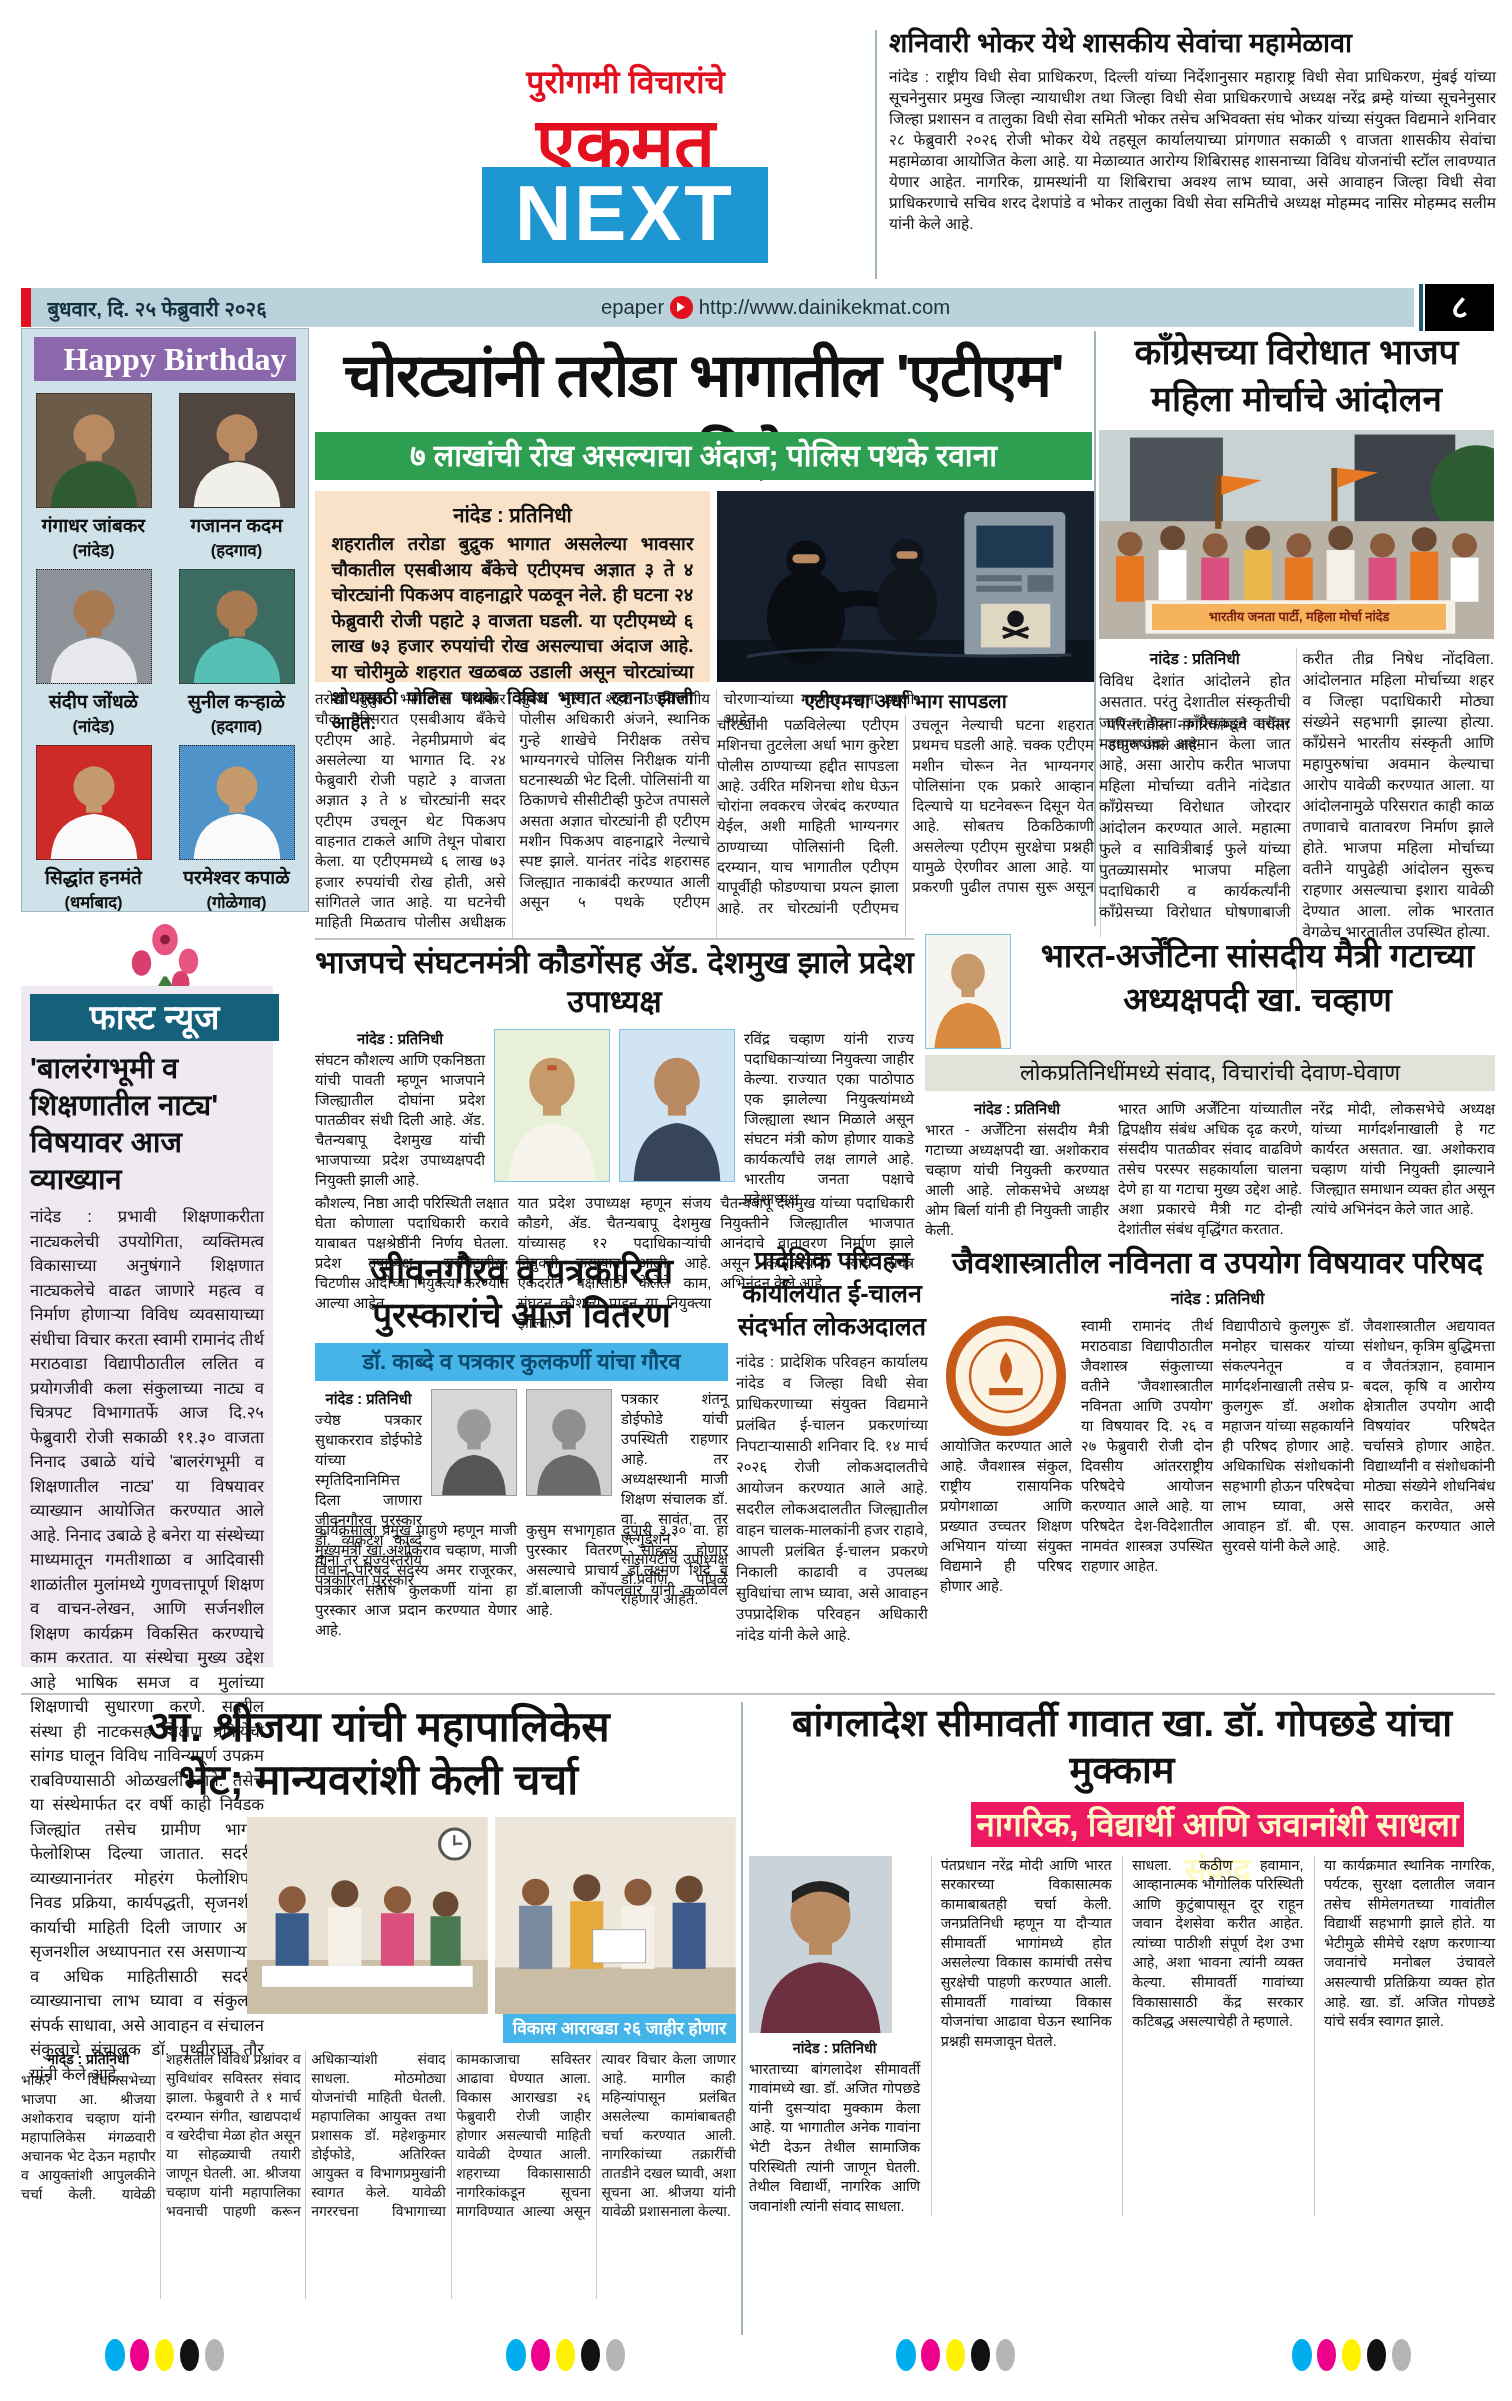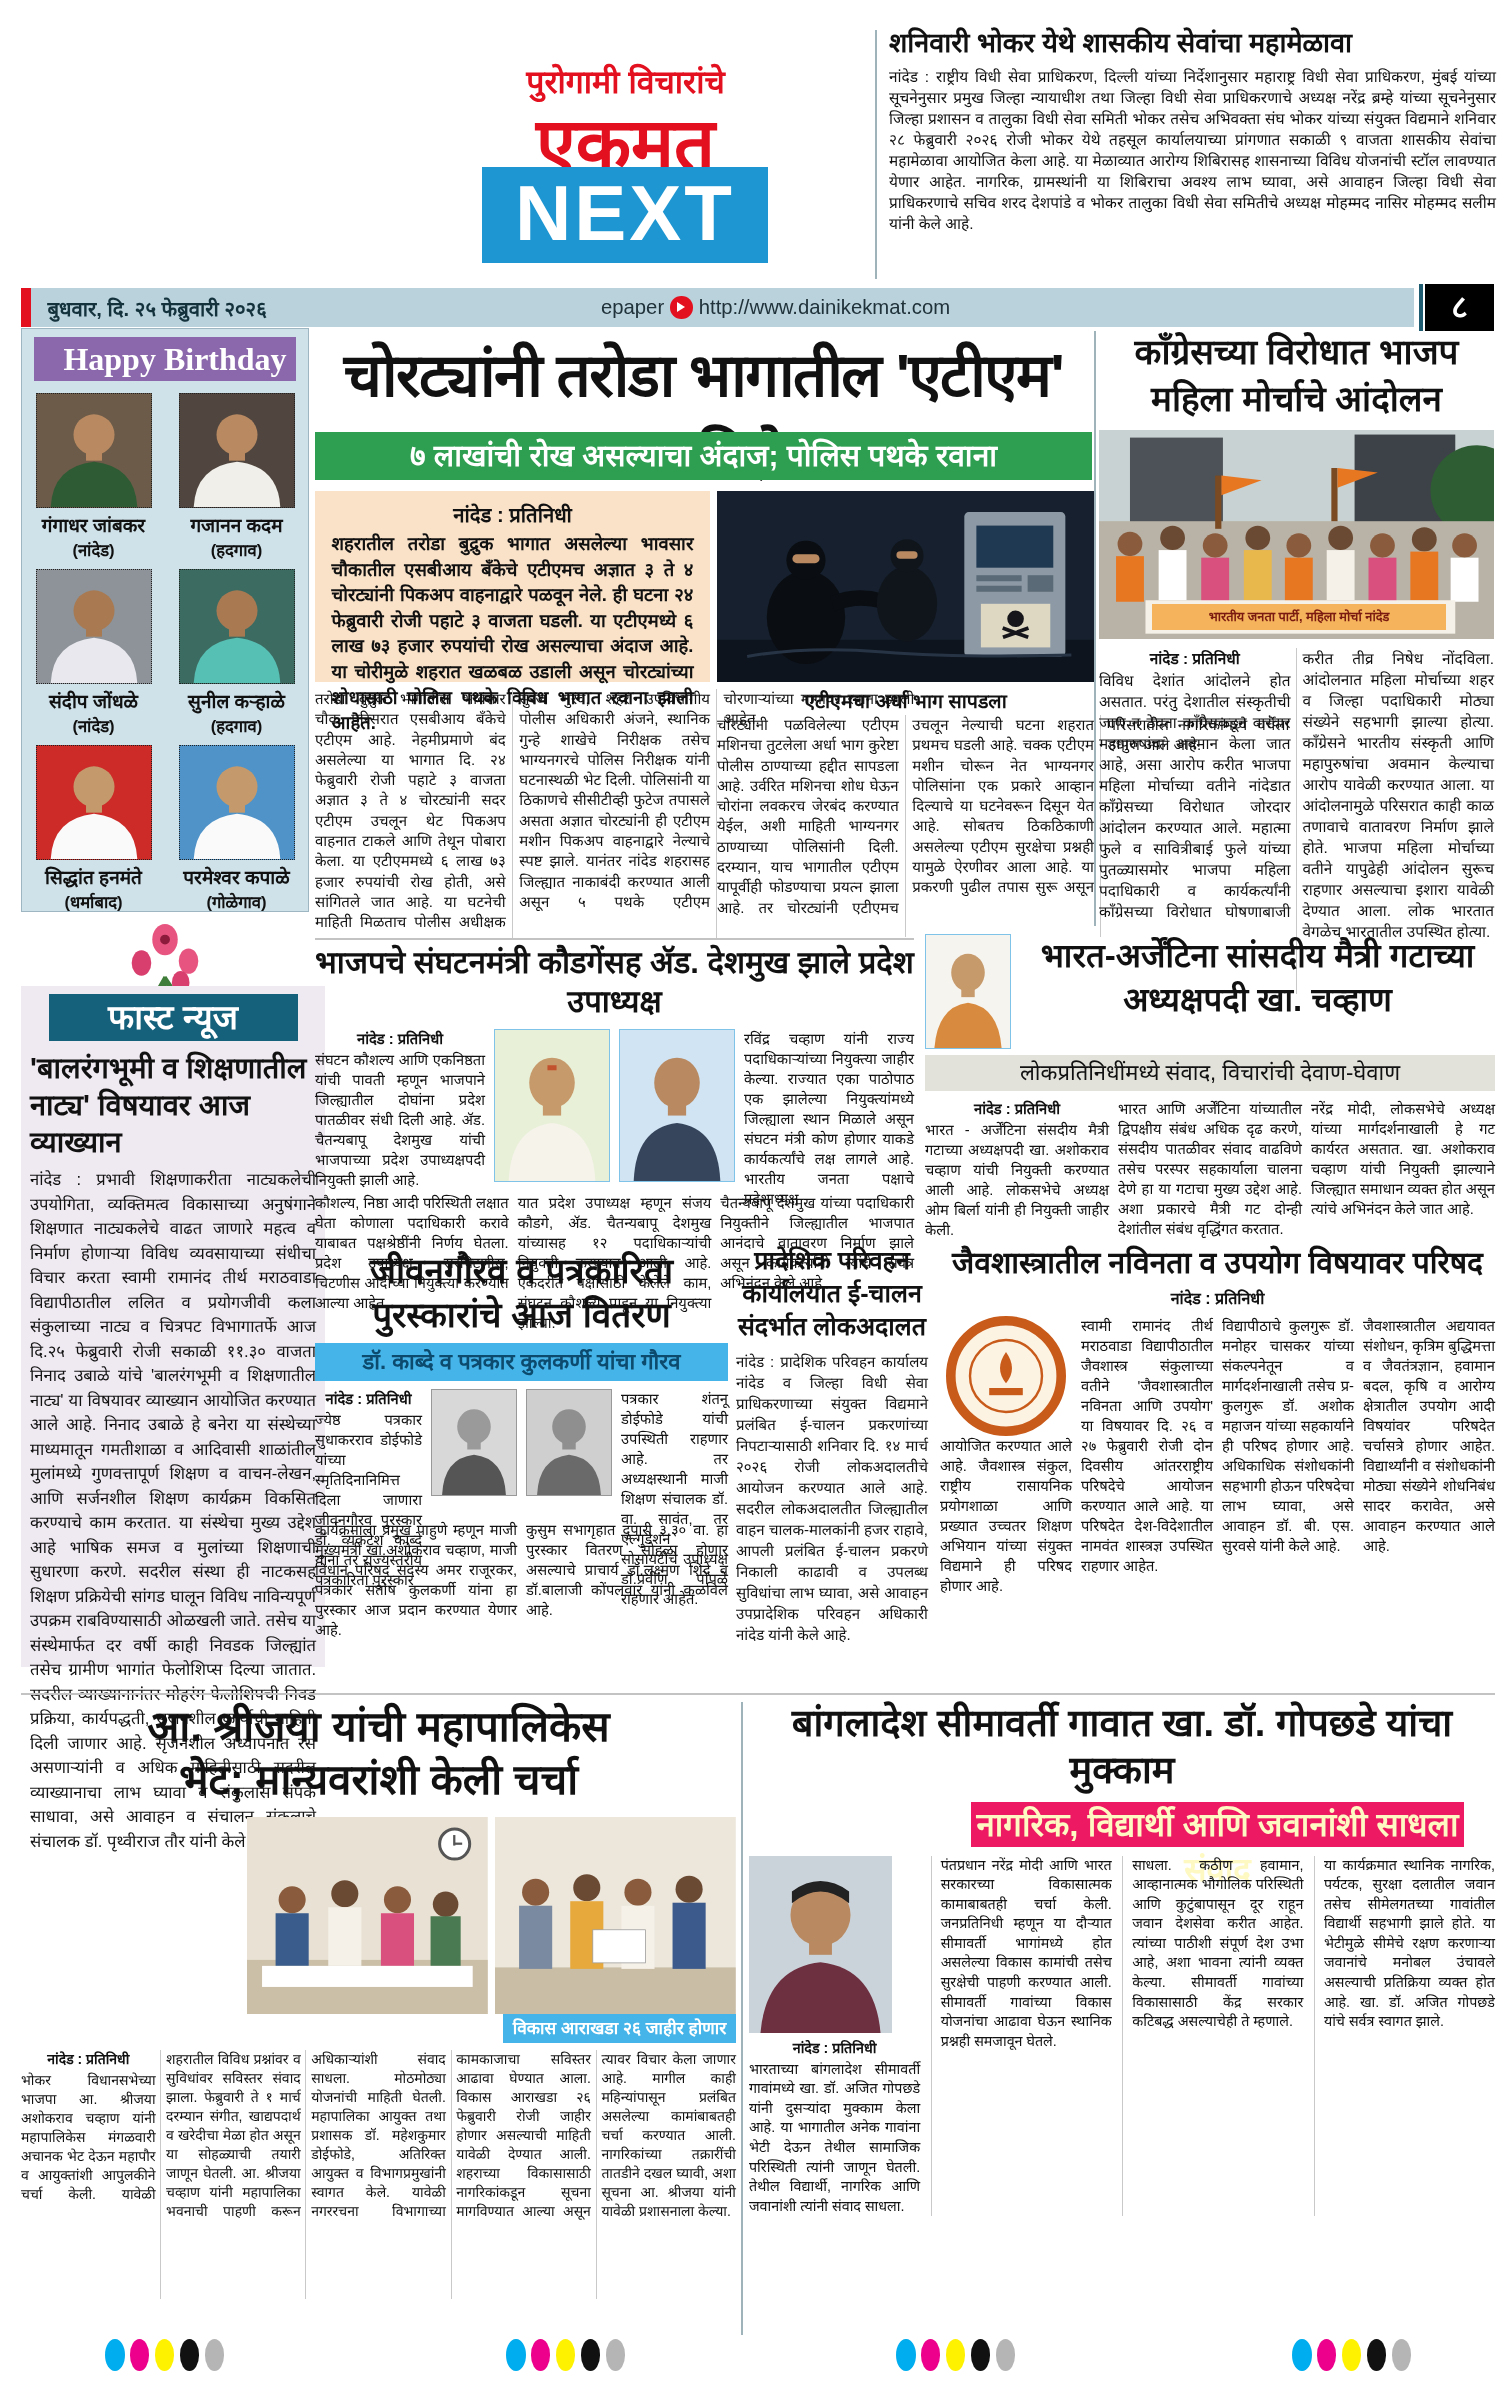--- a/index.html
+++ b/index.html
@@ -38,21 +38,21 @@
   .bd-grid{display:flex;flex-wrap:wrap;justify-content:space-around;}
   .bd-cell{width:130px;text-align:center;margin-top:7.5px;}
   .bd-photo{width:114px;height:113px;margin:0 auto;border:1.5px dotted #222;overflow:hidden;position:relative;}
   .bd-photo svg{width:100%;height:100%;display:block;}
   .bd-name{font-size:19px;font-weight:800;margin-top:4.5px;}
   .bd-place{font-size:16.6px;font-weight:700;}
   .flower{width:98px;margin:4.5px auto 0 auto;display:block;}
   .wish{font-size:20.3px;font-weight:800;text-align:center;line-height:25.6px;}
 
   
-  .fastnews{left:21px;top:986px;width:304px;height:681px;background:#efe9f1;box-sizing:border-box;padding:7.5px 9px;}
+  .fastnews{left:21px;top:986px;width:252px;height:681px;background:#efe9f1;box-sizing:border-box;padding:7.5px 9px;}
   .fn-title{width:249px;margin:0 auto;background:#15607a;color:#fff;height:47px;line-height:47px;
             font-size:34px;font-weight:800;text-align:center;}
   .fn-head{font-size:29px;font-weight:800;line-height:37px;margin-top:9px;}
   .fn-body{font-size:16.6px;line-height:24.5px;margin-top:7.5px;}
 
   
   .main-headline{left:315px;top:334px;width:777px;font-size:60px;font-weight:800;text-align:center;
                  letter-spacing:-1.5px;line-height:83px;}
   .green-bar{left:315px;top:432px;width:777px;height:48px;background:#2e9e50;color:#fff;font-size:30px;
              font-weight:700;text-align:center;line-height:48px;}

